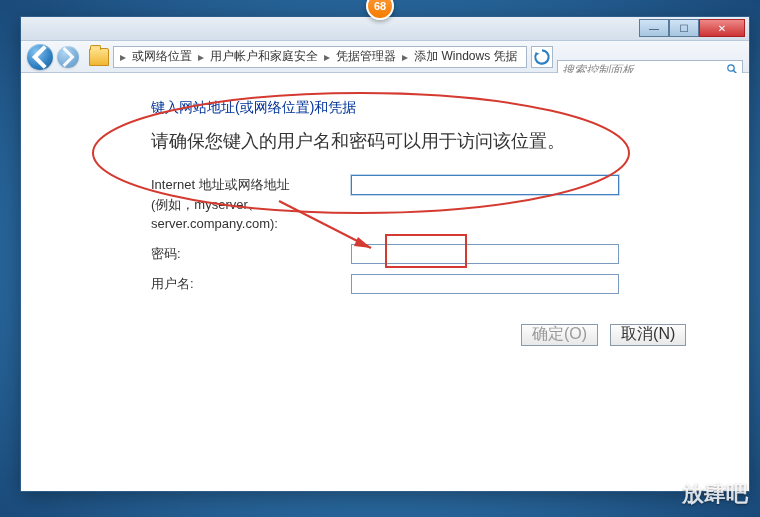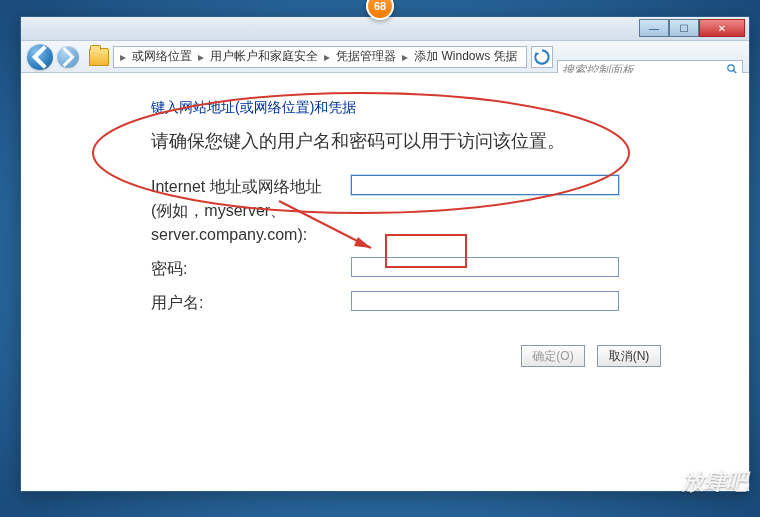--- a/index.html
+++ b/index.html
@@ -19,24 +19,23 @@
     background: linear-gradient(#ff9a3c,#f57c00);
     border-radius: 50%;
     border: 2px solid #fff;
     color: #fff; font-size: 11px; font-weight: bold;
     display: flex; align-items: center; justify-content: center;
     z-index: 100;
     box-shadow: 0 2px 4px rgba(0,0,0,0.3);
   }
   .watermark {
     position: absolute;
-    right: 12px; bottom: 20px;
+    right: 12px; bottom: 8px;
     color: rgba(255,255,255,0.85);
     font-size: 22px;
-    font-style: italic;
     font-weight: bold;
     text-shadow: 0 1px 2px rgba(0,0,0,0.4);
     z-index: 5;
     pointer-events: none;
   }
   .window {
     position: absolute;
     left: 20px; top: 16px;
     width: 730px; height: 476px;
     background: #fff;
@@ -151,21 +150,21 @@
     margin-bottom: 22px;
   }
   .form-row {
     display: flex;
     align-items: flex-start;
     margin-bottom: 10px;
   }
   .form-label {
     width: 200px;
     color: #333;
-    font-size: 16px;
+    font-size: 13px;
     line-height: 1.5;
     padding-right: 8px;
   }
   .form-input {
     width: 268px;
     height: 20px;
     border: 1px solid #7a9ac0;
     background: #fff;
     padding: 0 4px;
     font-size: 12px;
@@ -178,21 +177,21 @@
     margin-top: 30px;
     margin-left: 370px;
     display: flex;
     gap: 12px;
   }
   .btn {
     min-width: 64px;
     height: 22px;
     border: 1px solid #8a9aaa;
     background: linear-gradient(#fdfdfd,#e8e8e8);
-    font-size: 12px;
+    font-size: 16px;
     padding: 0 10px;
     display: flex; align-items: center; justify-content: center;
     color: #333;
     cursor: pointer;
   }
   .btn.disabled { color: #9a9a9a; }
   .annot {
     position: absolute;
     pointer-events: none;
     z-index: 50;

